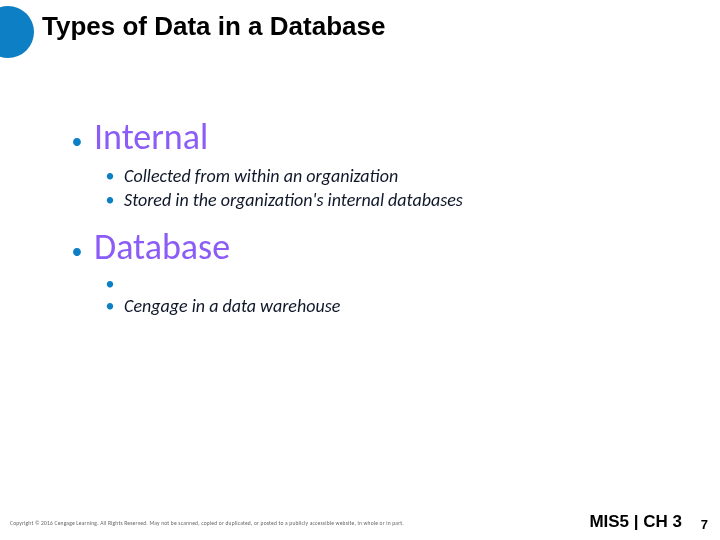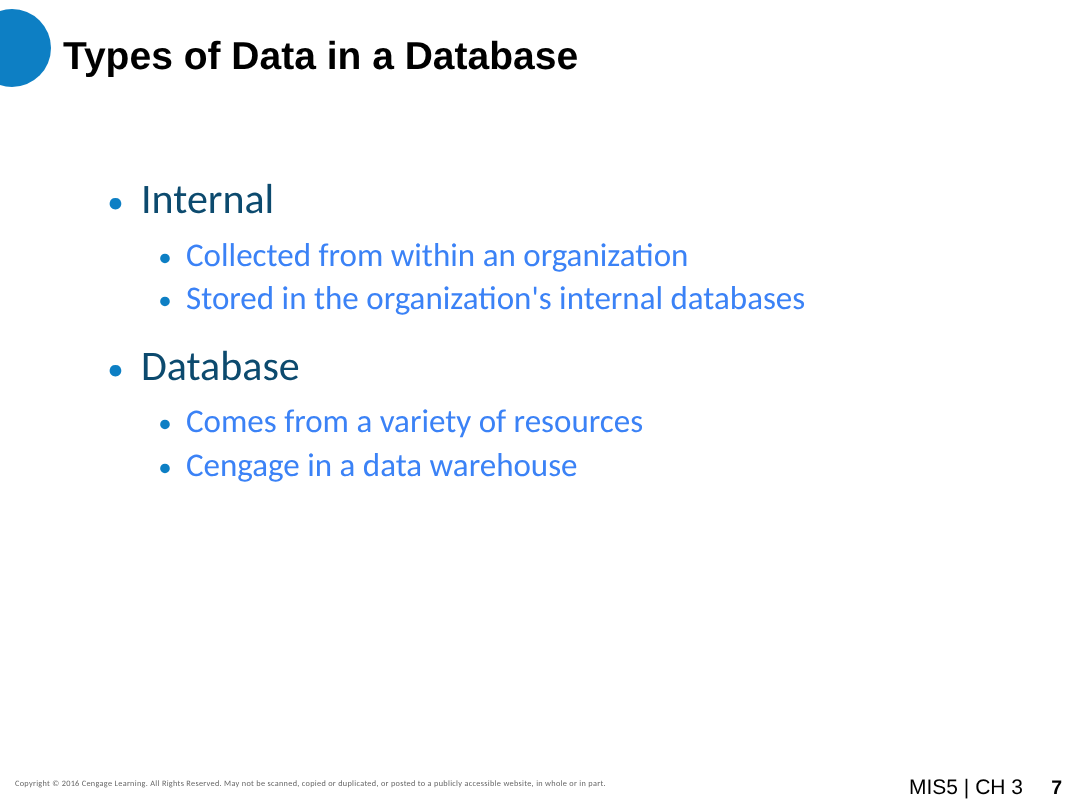--- a/index.html
+++ b/index.html
@@ -1,32 +1,32 @@
 <!DOCTYPE html>
 <html><head>
 <meta charset="utf-8">
 <style>
   * { margin: 0; padding: 0; box-sizing: border-box; }
   html, body { width: 720px; height: 540px; font-family: Calibri, Arial, sans-serif; background: #fff; overflow: hidden; }
   .slide { position: relative; width: 720px; height: 540px; }
   .accent-circle { position: absolute; top: 6px; left: -18px; width: 52px; height: 52px; border-radius: 50%; background: #0d7fc4; }
-  .title { position: absolute; top: 22px; left: 42px; font-size: 26px; font-weight: 700; color: #000; font-family: Arial, sans-serif; }
+  .title { position: absolute; top: 11px; left: 42px; font-size: 26px; font-weight: 700; color: #000; font-family: Arial, sans-serif; }
   .content { position: absolute; top: 115px; left: 70px; right: 30px; }
   ul { list-style: none; }
   li.level1 { margin-bottom: 4px; }
   .l1-row { display: flex; align-items: baseline; }
   .l1-bullet { color: #0d7fc4; font-size: 22px; line-height: 1; margin-right: 10px; width: 14px; text-align: center; }
-  .l1-text { font-size: 28px; color: #0c4a6e; }
+  .l1-text { font-size: 36px; color: #8b5cf6; }
   ul.sub { margin: 6px 0 14px 34px; }
   li.level2 { display: flex; align-items: baseline; margin-bottom: 2px; }
   .l2-bullet { color: #0d7fc4; font-size: 18px; line-height: 1; margin-right: 8px; width: 12px; text-align: center; }
-  .l2-text { font-size: 22px; color: #3b82f6; }
+  .l2-text { font-size: 18px; font-style: italic; color: #0f172a; }
   .footer { position: absolute; bottom: 6px; left: 10px; right: 10px; height: 24px; }
   .copyright { position: absolute; bottom: 8px; left: 0; font-size: 5.5px; color: #666; letter-spacing: 0.2px; }
-  .chapter { position: absolute; bottom: 2px; right: 28px; font-size: 14px; font-weight: 400; color: #000; font-family: Arial, sans-serif; }
+  .chapter { position: absolute; bottom: 2px; right: 28px; font-size: 17px; font-weight: 700; color: #000; font-family: Arial, sans-serif; }
   .pagenum { position: absolute; bottom: 2px; right: 2px; font-size: 13px; font-weight: 700; color: #000; font-family: Arial, sans-serif; }
 </style>
 </head>
 <body>
 
 <div class="slide">
   <div class="accent-circle"></div>
   <div class="title">Types of Data in a Database</div>
 
   <div class="content">
@@ -48,21 +48,20 @@
         </ul>
       </li>
       <li class="level1">
         <div class="l1-row">
           <span class="l1-bullet">•</span>
           <span class="l1-text">Database</span>
         </div>
         <ul class="sub">
           <li class="level2">
             <span class="l2-bullet">•</span>
-            <span class="l2-text">Comes from a variety of resources</span>
           </li>
           <li class="level2">
             <span class="l2-bullet">•</span>
             <span class="l2-text">Cengage in a data warehouse</span>
           </li>
         </ul>
       </li>
     </ul>
   </div>
 

